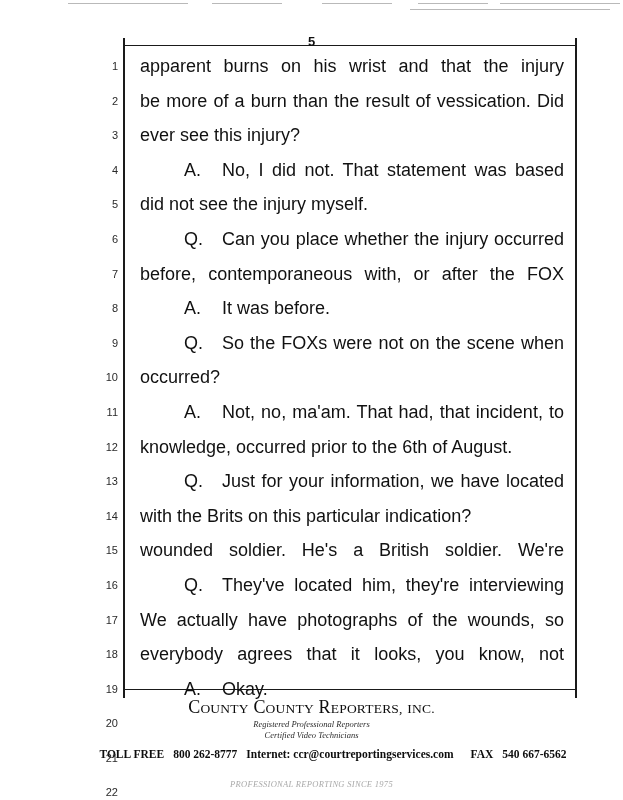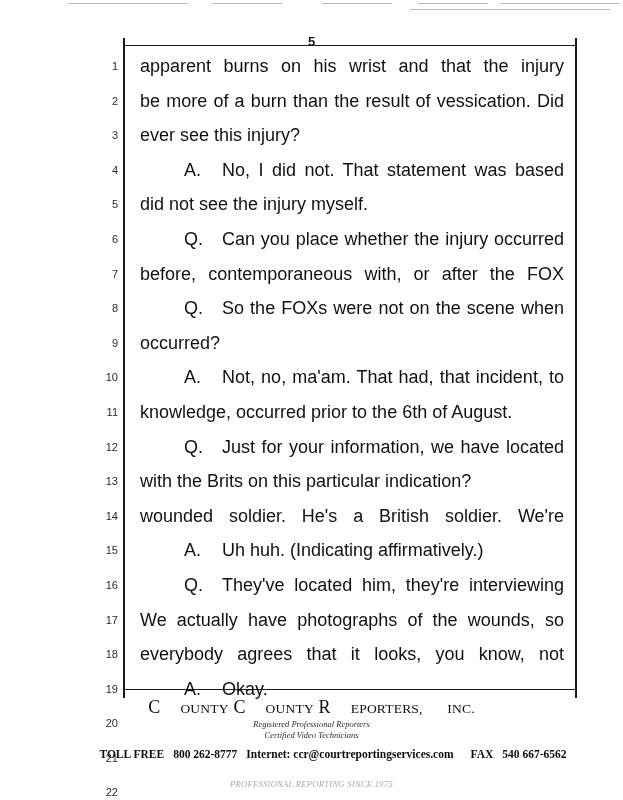--- a/index.html
+++ b/index.html
@@ -145,21 +145,21 @@
   }
   .firm-name {
     font-family: "Liberation Serif", serif;
     font-size: 18px;
     color: #0d0d0d;
     letter-spacing: 0.2px;
     line-height: 20px;
     white-space: nowrap;
   }
   .firm-name .cap { font-size: 18px; }
-  .firm-name .sc  { font-size: 13.5px; margin-left: 20px; }
+  .firm-name .sc  { font-size: 13.5px; }
   .firm-sub {
     font-family: "Liberation Serif", serif;
     font-style: italic;
     font-size: 8.5px;
     color: #2c2c2c;
     line-height: 10.5px;
     margin-top: 0;
   }
   .firm-contact {
     font-family: "Liberation Serif", serif;
@@ -242,42 +242,42 @@
     <div class="tline">
       <span class="flush"><span>did not see the injury myself.</span></span>
     </div>
     <div class="tline">
       <span class="just"><span class="ind">&nbsp;</span><span class="spk">Q.</span><span>Can you place whether the injury occurred</span></span>
     </div>
     <div class="tline">
       <span class="just"><span>before, contemporaneous with, or after the FOX testing?</span></span>
     </div>
     <div class="tline">
+      <span class="flush"><span class="ind">&nbsp;</span><span class="spk">A.</span><span>It was before.</span></span>
+    </div>
+    <div class="tline">
       <span class="just"><span class="ind">&nbsp;</span><span class="spk">Q.</span><span>So the FOXs were not on the scene when it</span></span>
     </div>
     <div class="tline">
       <span class="flush"><span>occurred?</span></span>
     </div>
     <div class="tline">
       <span class="just"><span class="ind">&nbsp;</span><span class="spk">A.</span><span>Not, no, ma'am.  That had, that incident, to my</span></span>
     </div>
     <div class="tline">
       <span class="flush"><span>knowledge, occurred prior to the 6th of August.</span></span>
     </div>
     <div class="tline">
       <span class="just"><span class="ind">&nbsp;</span><span class="spk">Q.</span><span>Just for your information, we have located the</span></span>
     </div>
     <div class="tline">
       <span class="flush"><span>with the Brits on this particular indication?</span></span>
     </div>
     <div class="tline">
       <span class="just"><span>wounded soldier.  He's a British soldier.  We're cooperating</span></span>
-    </div>
-    <div class="tline">
-      <span class="flush"><span class="ind">&nbsp;</span><span class="spk">A.</span><span>Uh huh.  (Indicating affirmatively.)</span></span>
     </div>
     <div class="tline">
       <span class="just"><span class="ind">&nbsp;</span><span class="spk">Q.</span><span>They've located him, they're interviewing him.</span></span>
     </div>
     <div class="tline">
       <span class="just"><span>We actually have photographs of the wounds, so most</span></span>
     </div>
     <div class="tline">
       <span class="just"><span>everybody agrees that it looks, you know, not necessarily</span></span>
     </div>

